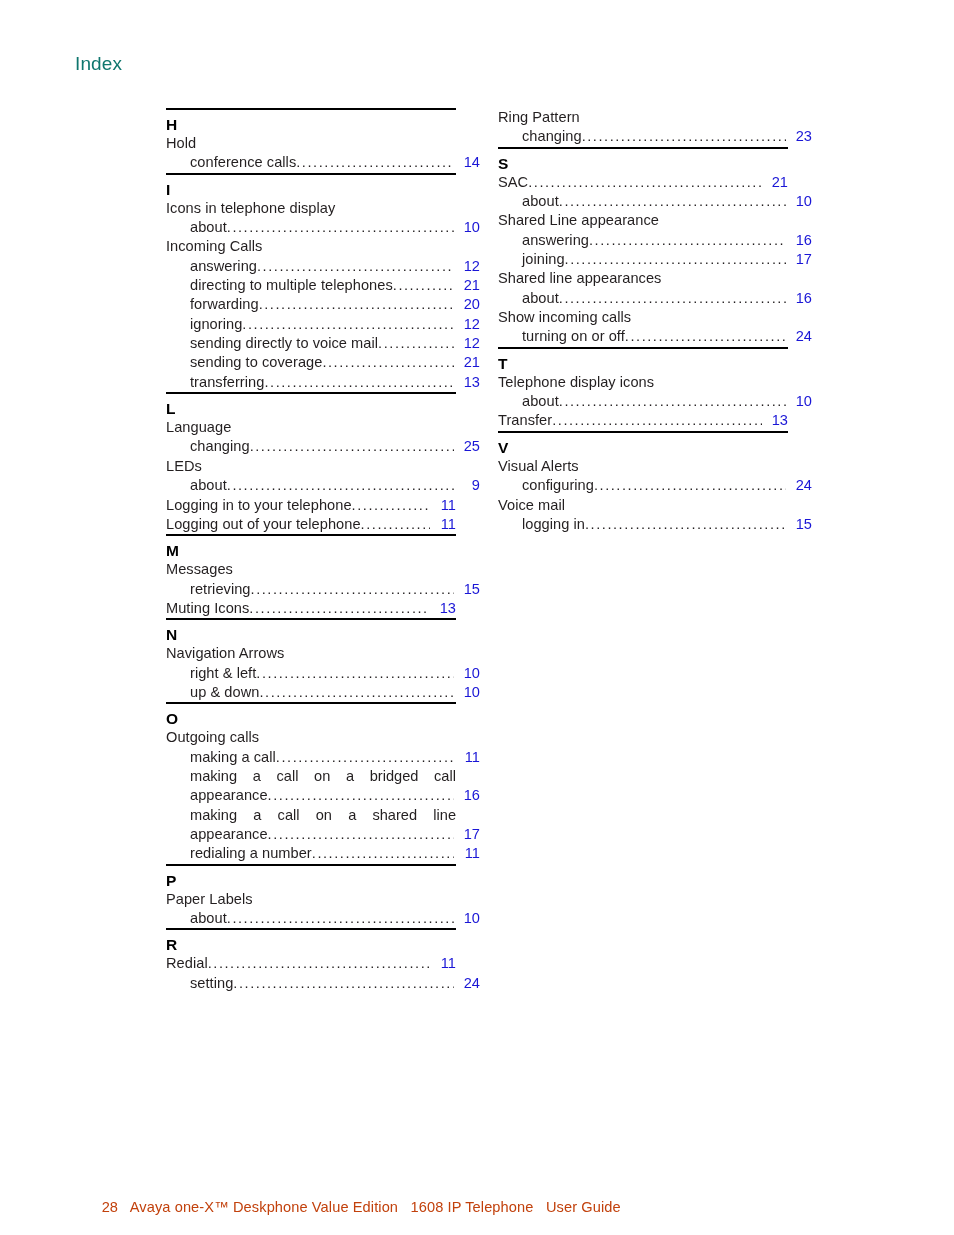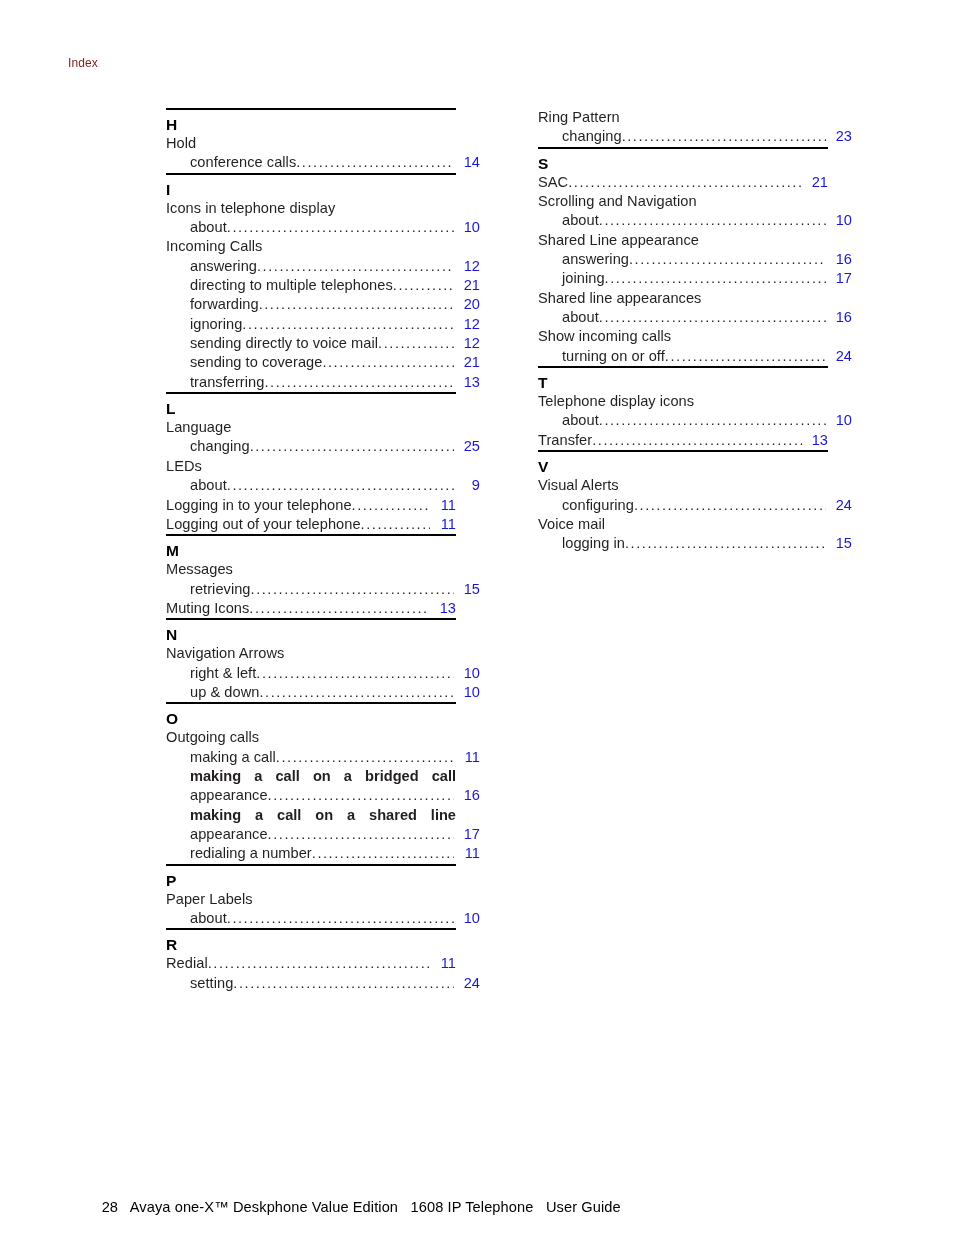--- a/index.html
+++ b/index.html
@@ -17,41 +17,41 @@
   }
 
   .page {
     position: absolute;
     inset: 0;
   }
 
   
   .running-head {
     position: absolute;
-    left: 68px;
+    left: 75px;
     top: 54px;
-    font-size: 12px;
+    font-size: 19px;
     line-height: 19px;
-    color: #7f1d1d;
+    color: #0f766e;
     letter-spacing: 0.1px;
   }
 
   
   .columns {
     position: absolute;
     left: 0;
     top: 108px;
     width: 954px;
   }
   .col {
     position: absolute;
     top: 0;
   }
   .col-left  { left: 166px; width: 290px; }
-  .col-right { left: 498px; width: 290px; margin-left: 40px; }
+  .col-right { left: 498px; width: 290px; }
 
   
   .section { position: relative; }
 
   .sect-rule {
     border-top: 2.1px solid #000000;
     height: 0;
     margin: 0;
   }
   .section.first > .sect-rule { margin-top: 0; }
@@ -111,34 +111,34 @@
   
   .just-line {
     display: flex;
     padding-left: 24px;
     font-size: 14.6px;
     line-height: 19.35px;
     color: #231f20;
     width: 290px;
     box-sizing: border-box;
   }
-  .just-line > span { flex: 0 0 auto; font-weight: bold; }
+  .just-line > span { flex: 0 0 auto; }
   .just-line > i {
     flex: 1 1 auto;
     font-style: normal;
   }
 
   
   .footer {
     position: absolute;
     left: 85px;
     top: 1179px;
     font-size: 14.6px;
     line-height: 19px;
-    color: #000000;
+    color: #c2410c;
     white-space: pre;
     letter-spacing: 0.1px;
   }
 </style>
 </head>
 <body>
 
 <div class="page">
 
   <div class="running-head">Index</div>
@@ -347,21 +347,20 @@
           </div>
         </div>
         <div class="section">
           <div class="sect-rule"></div>
           <div class="sect-letter">S</div>
           <div class="entry l1 leader-row">
             <span class="txt">SAC</span>
             <span class="dots">....................................................................................................</span>
             <span class="pg">21</span>
           </div>
-          <div class="entry l1 plain">Scrolling and Navigation</div>
           <div class="entry l2 leader-row">
             <span class="txt">about</span>
             <span class="dots">....................................................................................................</span>
             <span class="pg">10</span>
           </div>
           <div class="entry l1 plain">Shared Line appearance</div>
           <div class="entry l2 leader-row">
             <span class="txt">answering</span>
             <span class="dots">....................................................................................................</span>
             <span class="pg">16</span>

